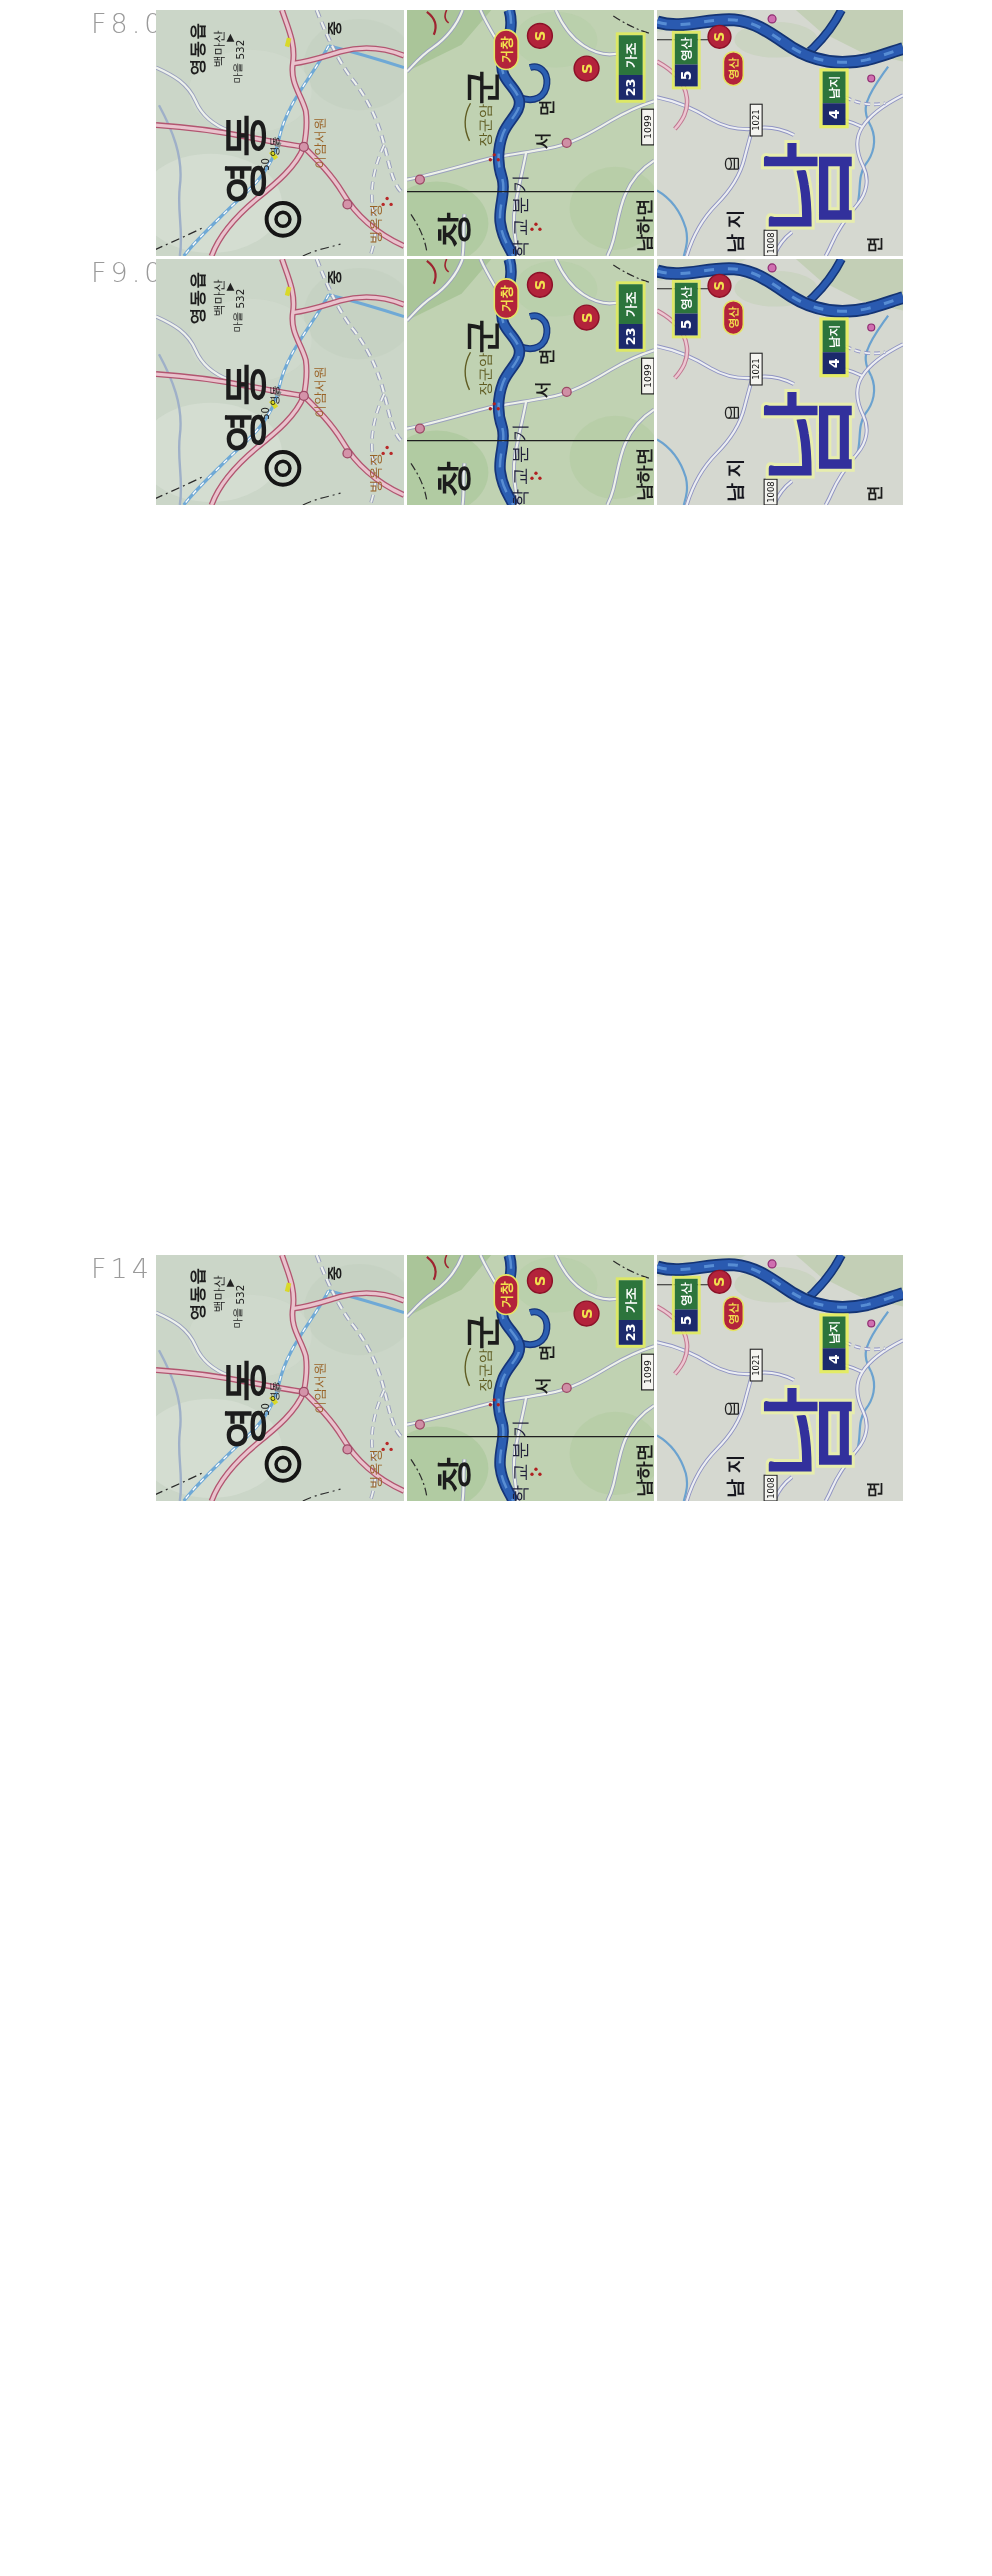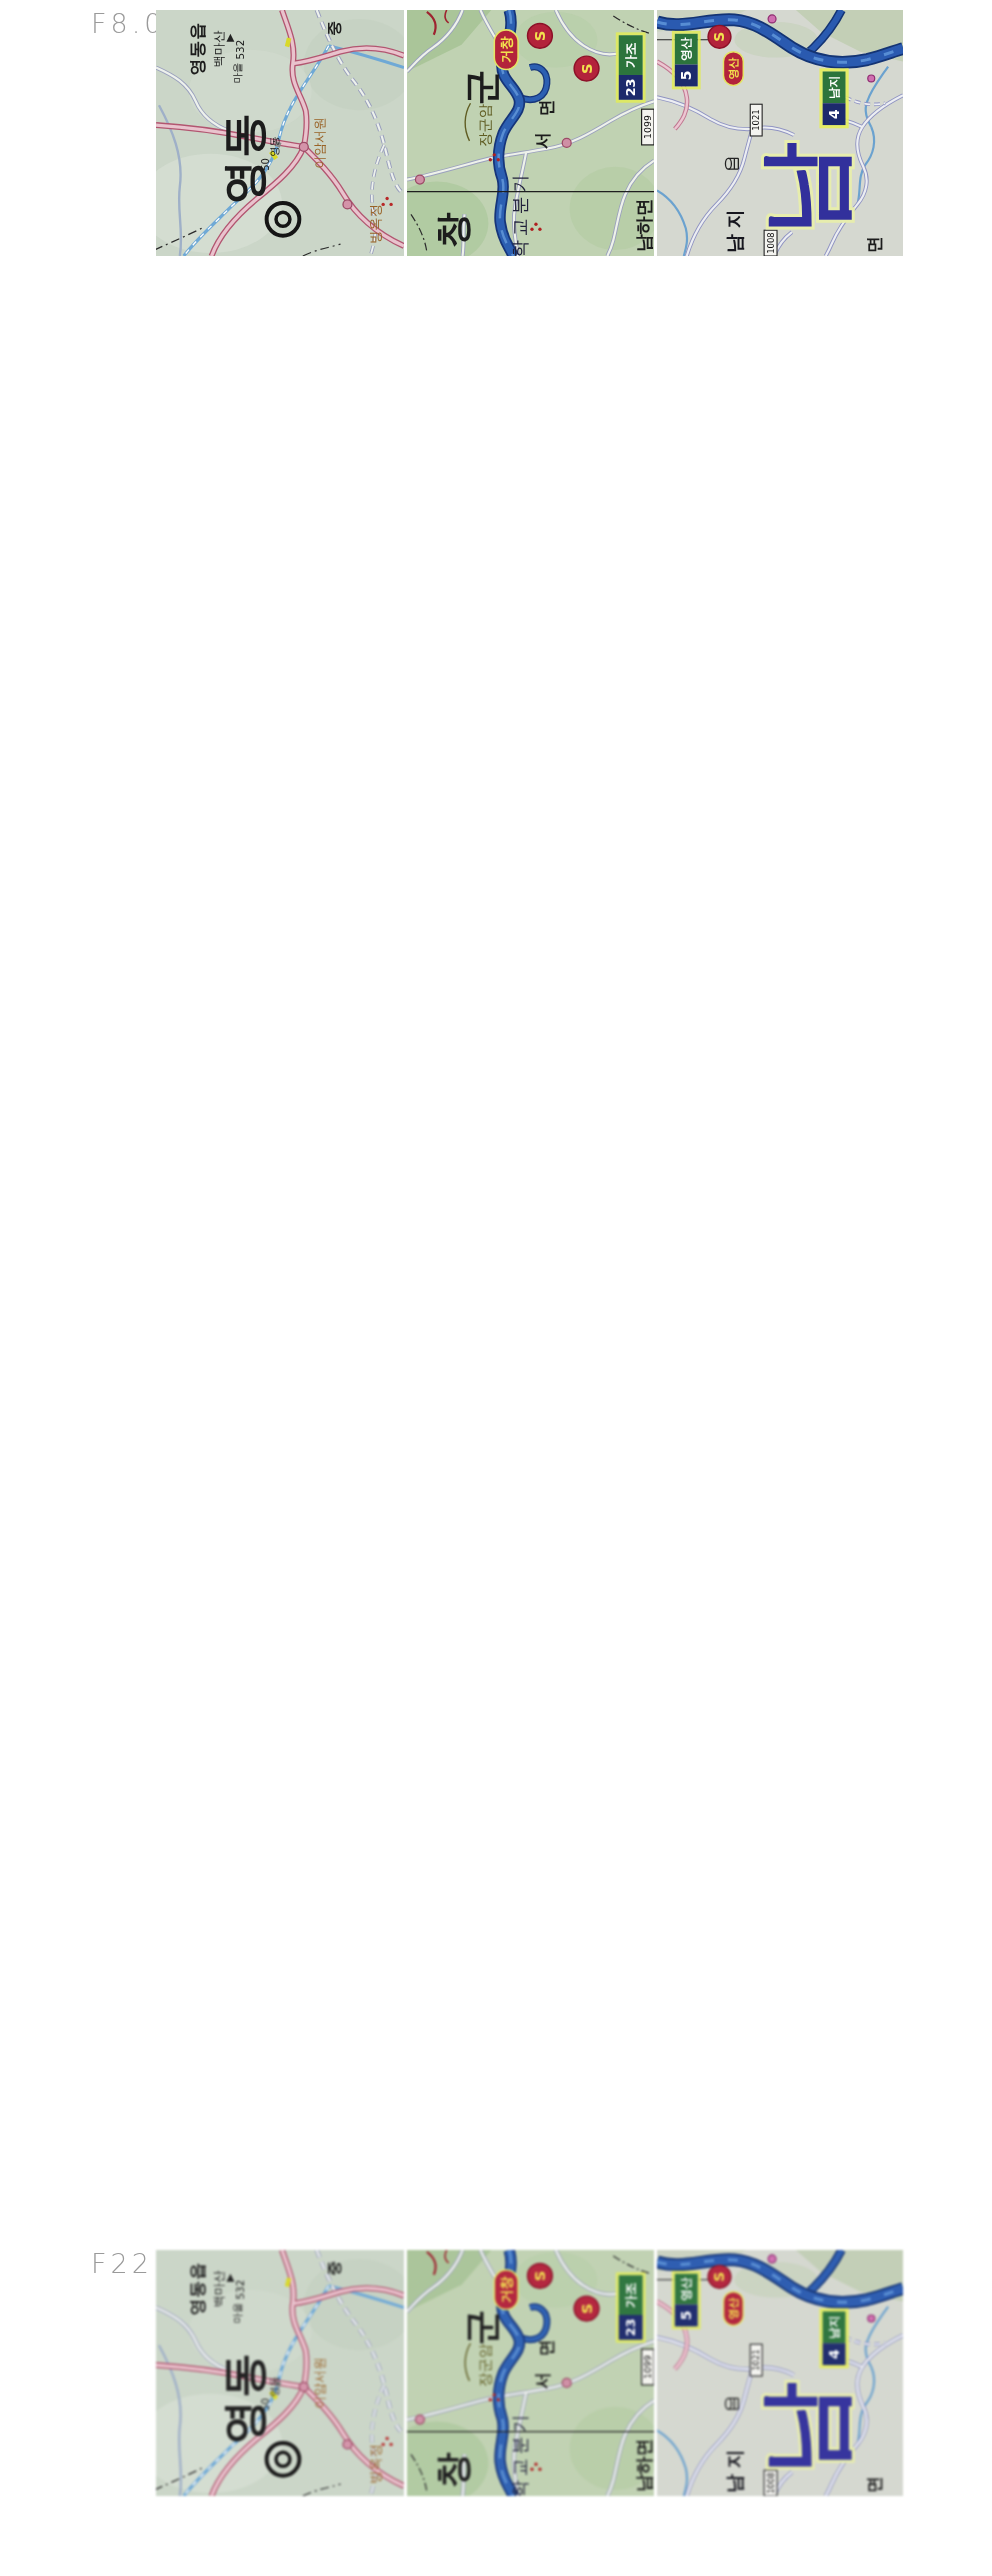--- a/index.html
+++ b/index.html
@@ -316,37 +316,51 @@
         </svg>
       <svg class="tile mid" viewBox="0 0 249 248">
           <use href="#tile-middle"></use>
         </svg>
       <svg class="tile right" viewBox="0 0 248 248">
           <use href="#tile-right"></use>
         </svg>
     </div>
   </section>
 
-
-
-
-
-
-
-
-
-  <section class="row r9" style="top:2250px">
-    <span class="ap">F22</span>
+  <section class="row r1" style="top:259px">
+    <span class="ap">F9.0</span>
     <div class="tiles">
       <svg class="tile" viewBox="0 0 250 248">
           <use href="#tile-left"></use>
         </svg>
       <svg class="tile mid" viewBox="0 0 249 248">
           <use href="#tile-middle"></use>
         </svg>
       <svg class="tile right" viewBox="0 0 248 248">
           <use href="#tile-right"></use>
         </svg>
     </div>
   </section>
 
+
+
+
+  <section class="row r5" style="top:1255px">
+    <span class="ap">F14</span>
+    <div class="tiles">
+      <svg class="tile" viewBox="0 0 250 248">
+          <use href="#tile-left"></use>
+        </svg>
+      <svg class="tile mid" viewBox="0 0 249 248">
+          <use href="#tile-middle"></use>
+        </svg>
+      <svg class="tile right" viewBox="0 0 248 248">
+          <use href="#tile-right"></use>
+        </svg>
+    </div>
+  </section>
+
+
+
+
+
 </div>
 
 
 </body></html>

